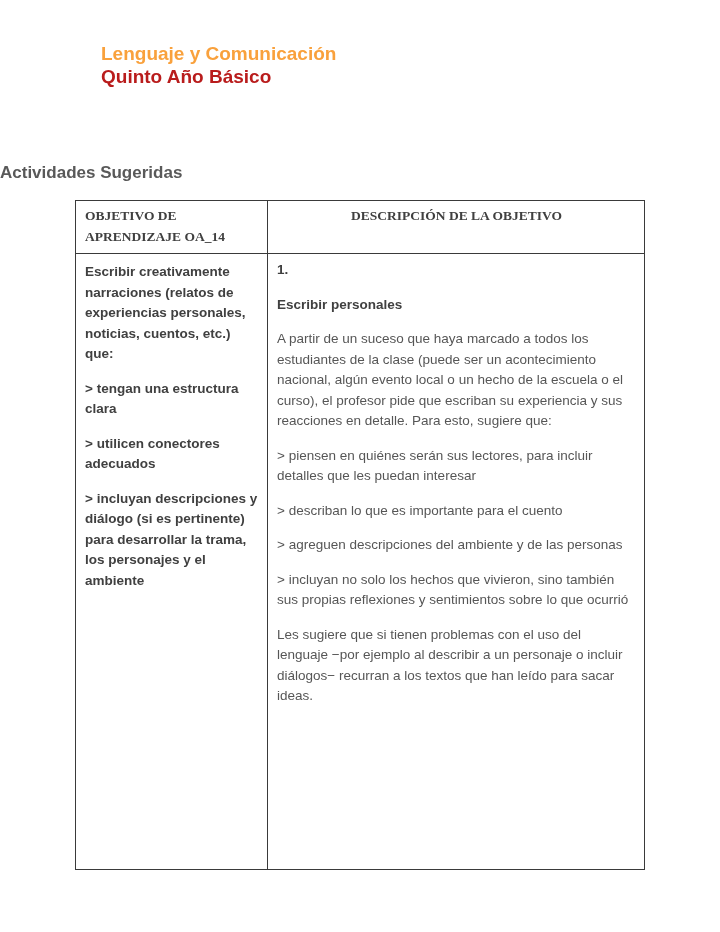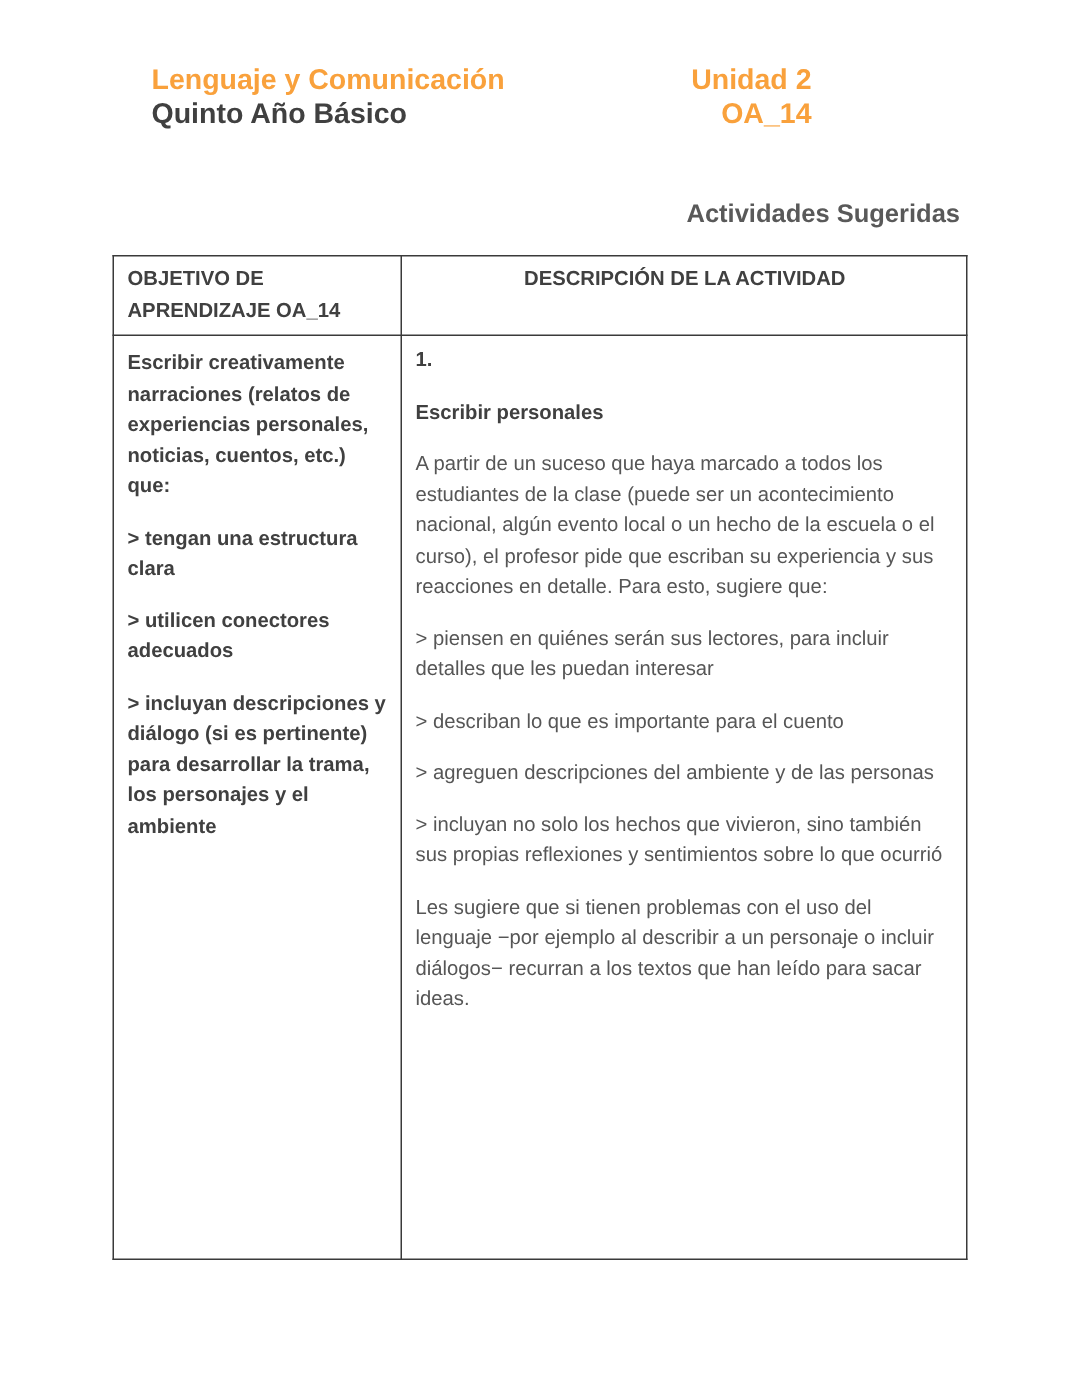--- a/index.html
+++ b/index.html
@@ -28,33 +28,33 @@
   .doc-header .right { text-align: right; }
   .subject {
     font-size: 19px;
     font-weight: bold;
     color: #f9a13c;
     line-height: 23px;
   }
   .grade {
     font-size: 19px;
     font-weight: bold;
-    color: #404040;
+    color: #b91c1c;
     line-height: 23px;
   }
   .unit, .oa {
     font-size: 19px;
     font-weight: bold;
     color: #f9a13c;
     line-height: 23px;
   }
   
   .page-title {
-    margin-top: 44px;
-    text-align: right;
+    margin-top: 74px;
+    text-align: left;
     font-size: 17px;
     font-weight: bold;
     color: #595959;
     line-height: 21px;
   }
   
   table.activities {
     margin: 17px 0 0 75px;
     width: 569px;
     border-collapse: collapse;
@@ -66,20 +66,21 @@
     border: 1px solid #3a3a3a;
     vertical-align: top;
     font-size: 13.5px;
     line-height: 20.5px;
   }
   table.activities th {
     font-weight: bold;
     color: #404040;
     padding: 5px 8px 6px 9px;
     height: 46px;
+    font-family: Liberation Serif, serif;
   }
   th.obj-header { text-align: left; }
   th.desc-header { text-align: center; }
   td.objective-cell {
     font-weight: bold;
     color: #404040;
     padding: 8px 8px 8px 9px;
     height: 616px;
   }
   td.activity-cell {
@@ -93,37 +94,33 @@
 </head>
 <body>
 
 <div class="page">
 
   <div class="doc-header">
     <div class="left">
       <div class="subject">Lenguaje y Comunicación</div>
       <div class="grade">Quinto Año Básico</div>
     </div>
-    <div class="right">
-      <div class="unit">Unidad 2</div>
-      <div class="oa">OA_14</div>
-    </div>
   </div>
 
   <h1 class="page-title">Actividades Sugeridas</h1>
 
   <table class="activities">
     <colgroup>
         <col class="c1">
         <col class="c2">
       </colgroup>
     <thead>
       <tr>
         <th class="obj-header">OBJETIVO DE APRENDIZAJE OA_14</th>
-        <th class="desc-header">DESCRIPCIÓN DE LA ACTIVIDAD</th>
+        <th class="desc-header">DESCRIPCIÓN DE LA OBJETIVO</th>
       </tr>
     </thead>
     <tbody>
       <tr>
         <td class="objective-cell">
           <p class="para">Escribir creativamente narraciones (relatos de experiencias personales, noticias, cuentos, etc.) que:</p>
           <p class="para">&gt; tengan una estructura clara</p>
           <p class="para">&gt; utilicen conectores adecuados</p>
           <p class="para">&gt; incluyan descripciones y diálogo (si es pertinente) para desarrollar la trama, los personajes y el ambiente</p>
         </td>

